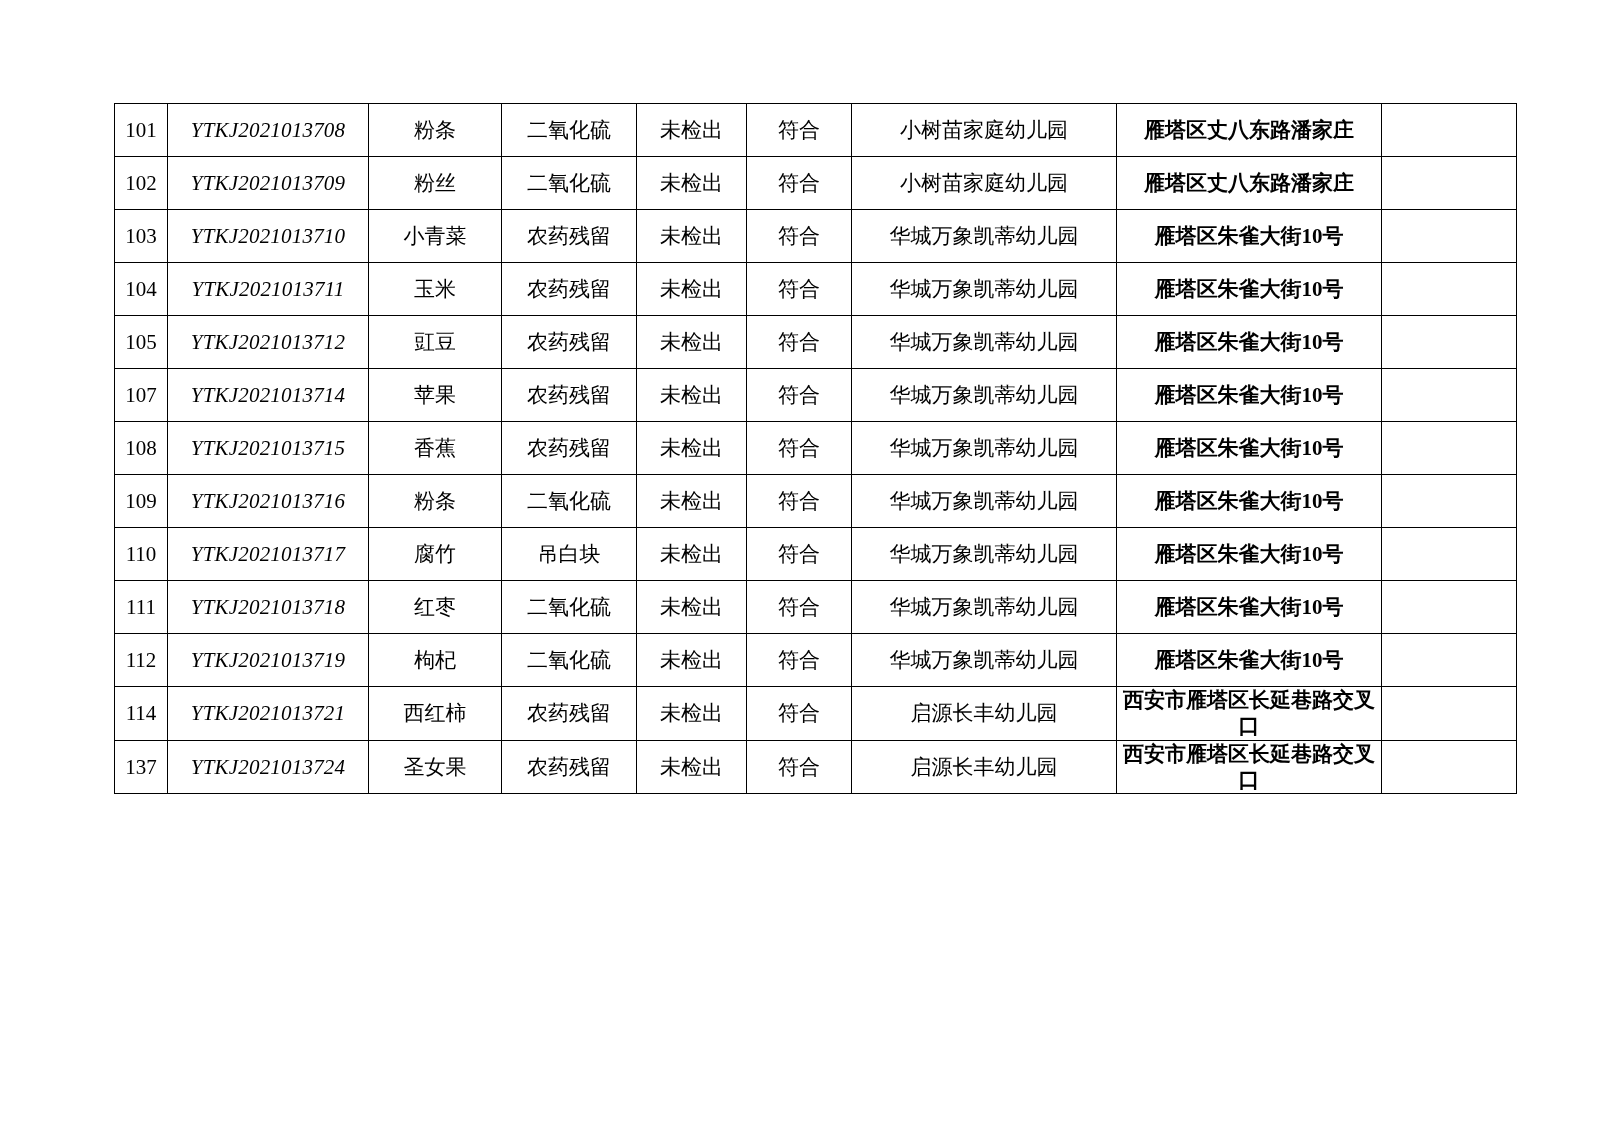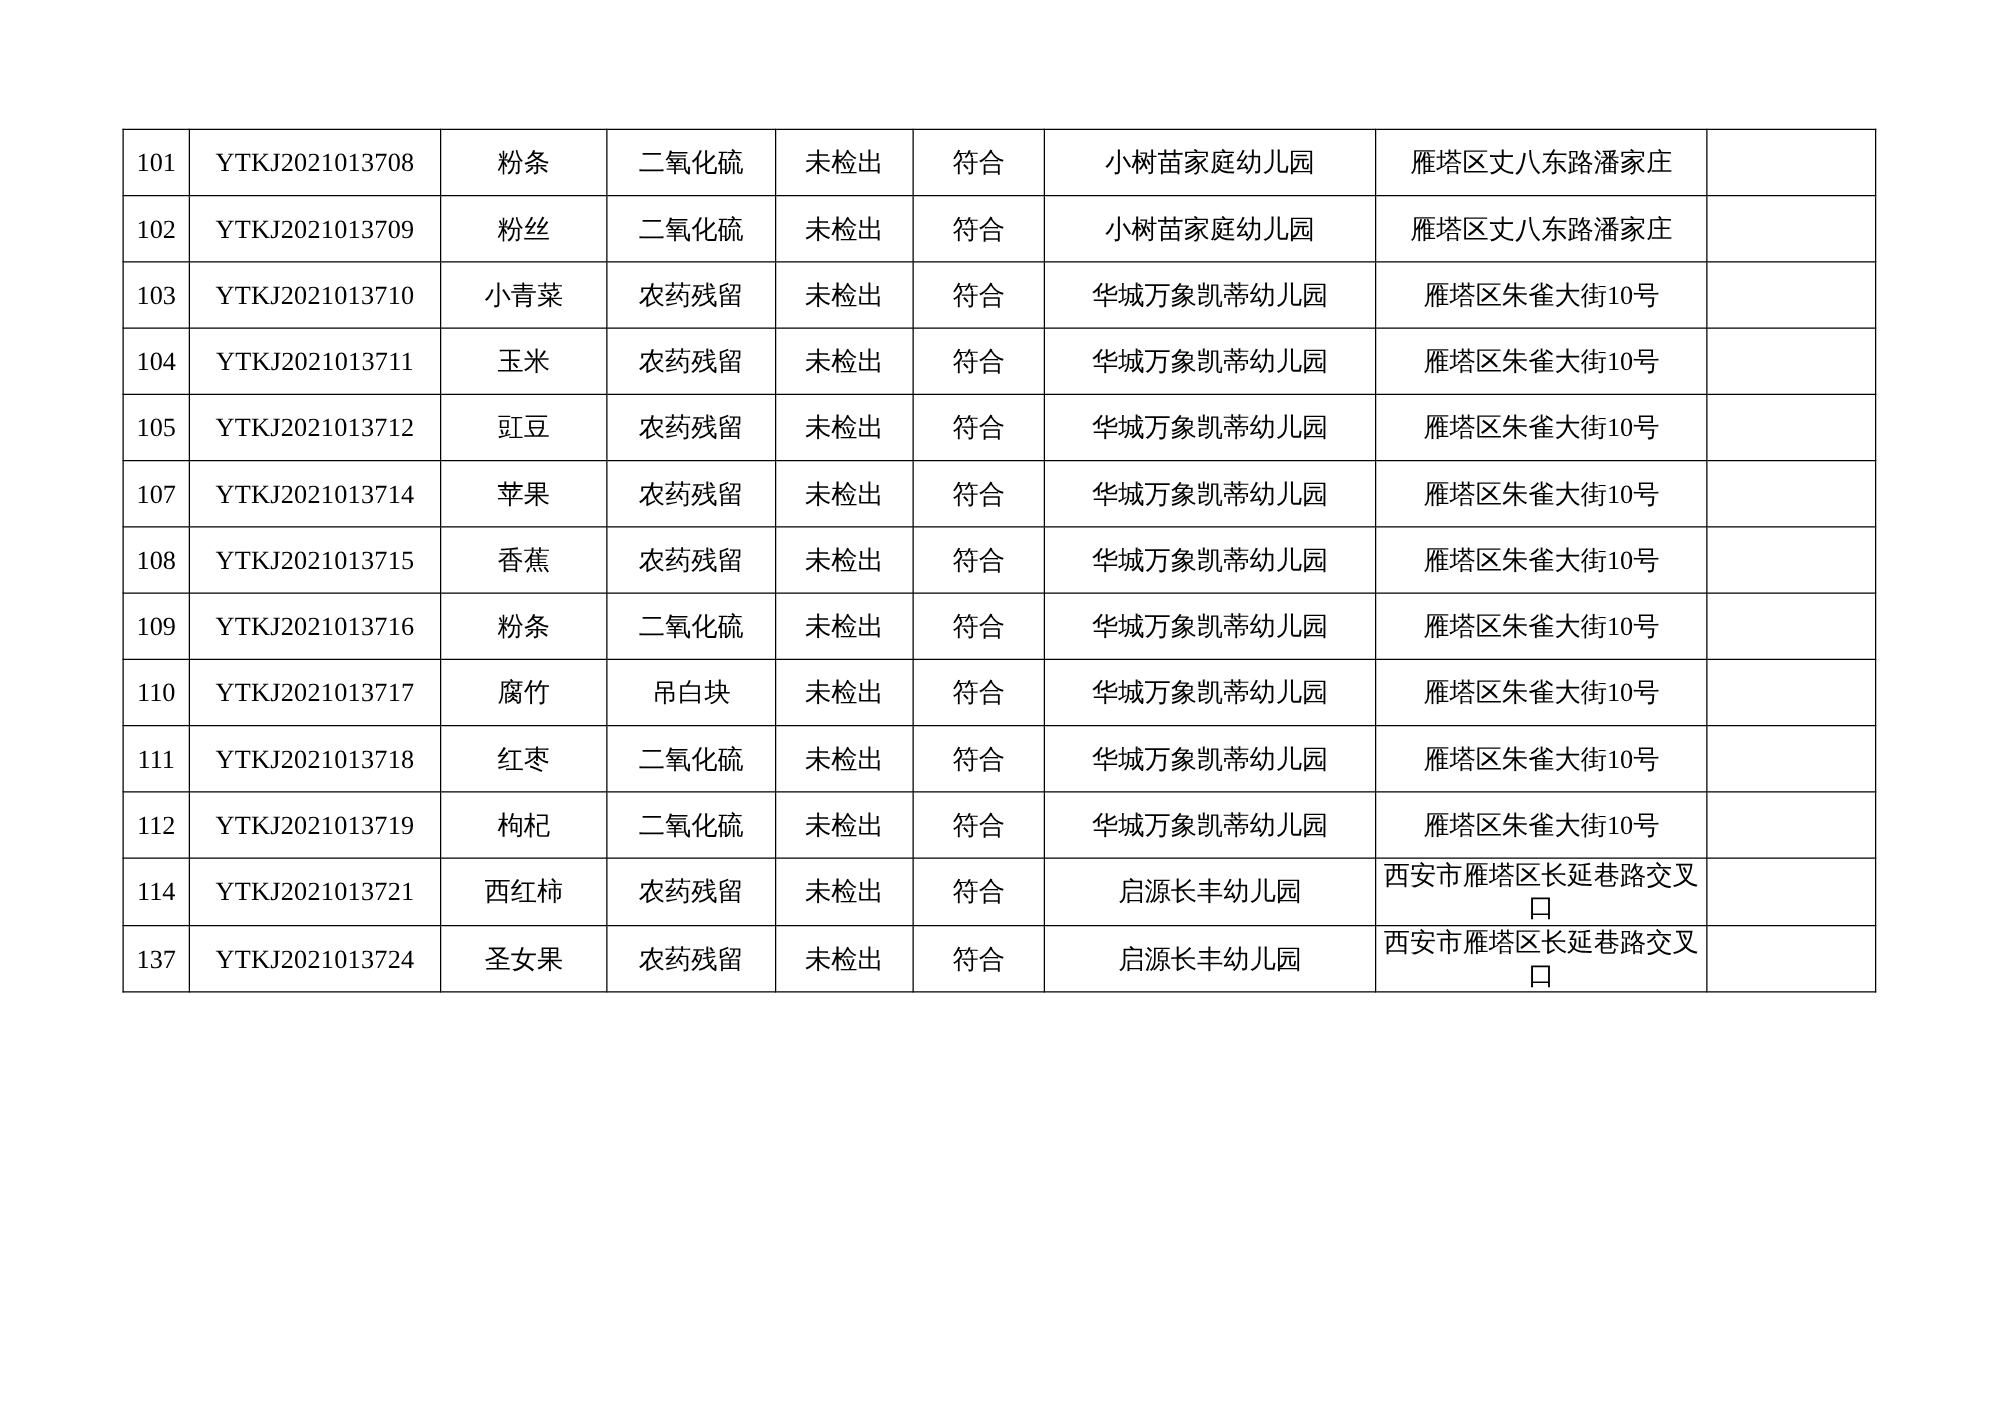--- a/index.html
+++ b/index.html
@@ -18,21 +18,21 @@
   .page {
     position: absolute;
     left: 0;
     top: 0;
     width: 1600px;
     height: 1131px;
     background: #ffffff;
   }
   .table-wrap {
     position: absolute;
-    left: 98px;
+    left: 114px;
     top: 103px;
     width: 1402px;
   }
   table.report {
     border-collapse: collapse;
     width: 1402px;
     table-layout: fixed;
   }
   table.report td {
     border: 1px solid #000000;
@@ -50,22 +50,22 @@
   col.c1 { width: 201px; }
   col.c2 { width: 133px; }
   col.c3 { width: 135px; }
   col.c4 { width: 110px; }
   col.c5 { width: 105px; }
   col.c6 { width: 265px; }
   col.c7 { width: 265px; }
   col.c8 { width: 135px; }
 
   td.num { font-size: 21px; }
-  td.code { font-size: 22px; letter-spacing: 0.2px; }
-  td.addr-wrap { font-size: 21px; line-height: 1.15; padding: 2px 2px; }
+  td.code { font-size: 22px; letter-spacing: 0.2px; font-style: italic; }
+  td.addr-wrap { font-size: 21px; line-height: 1.15; padding: 2px 2px; font-weight: bold; }
   td.blank { }
 </style>
 </head>
 <body>
 
 <div class="page">
   <div class="table-wrap">
     <table class="report">
       <colgroup>
         <col class="c0">

